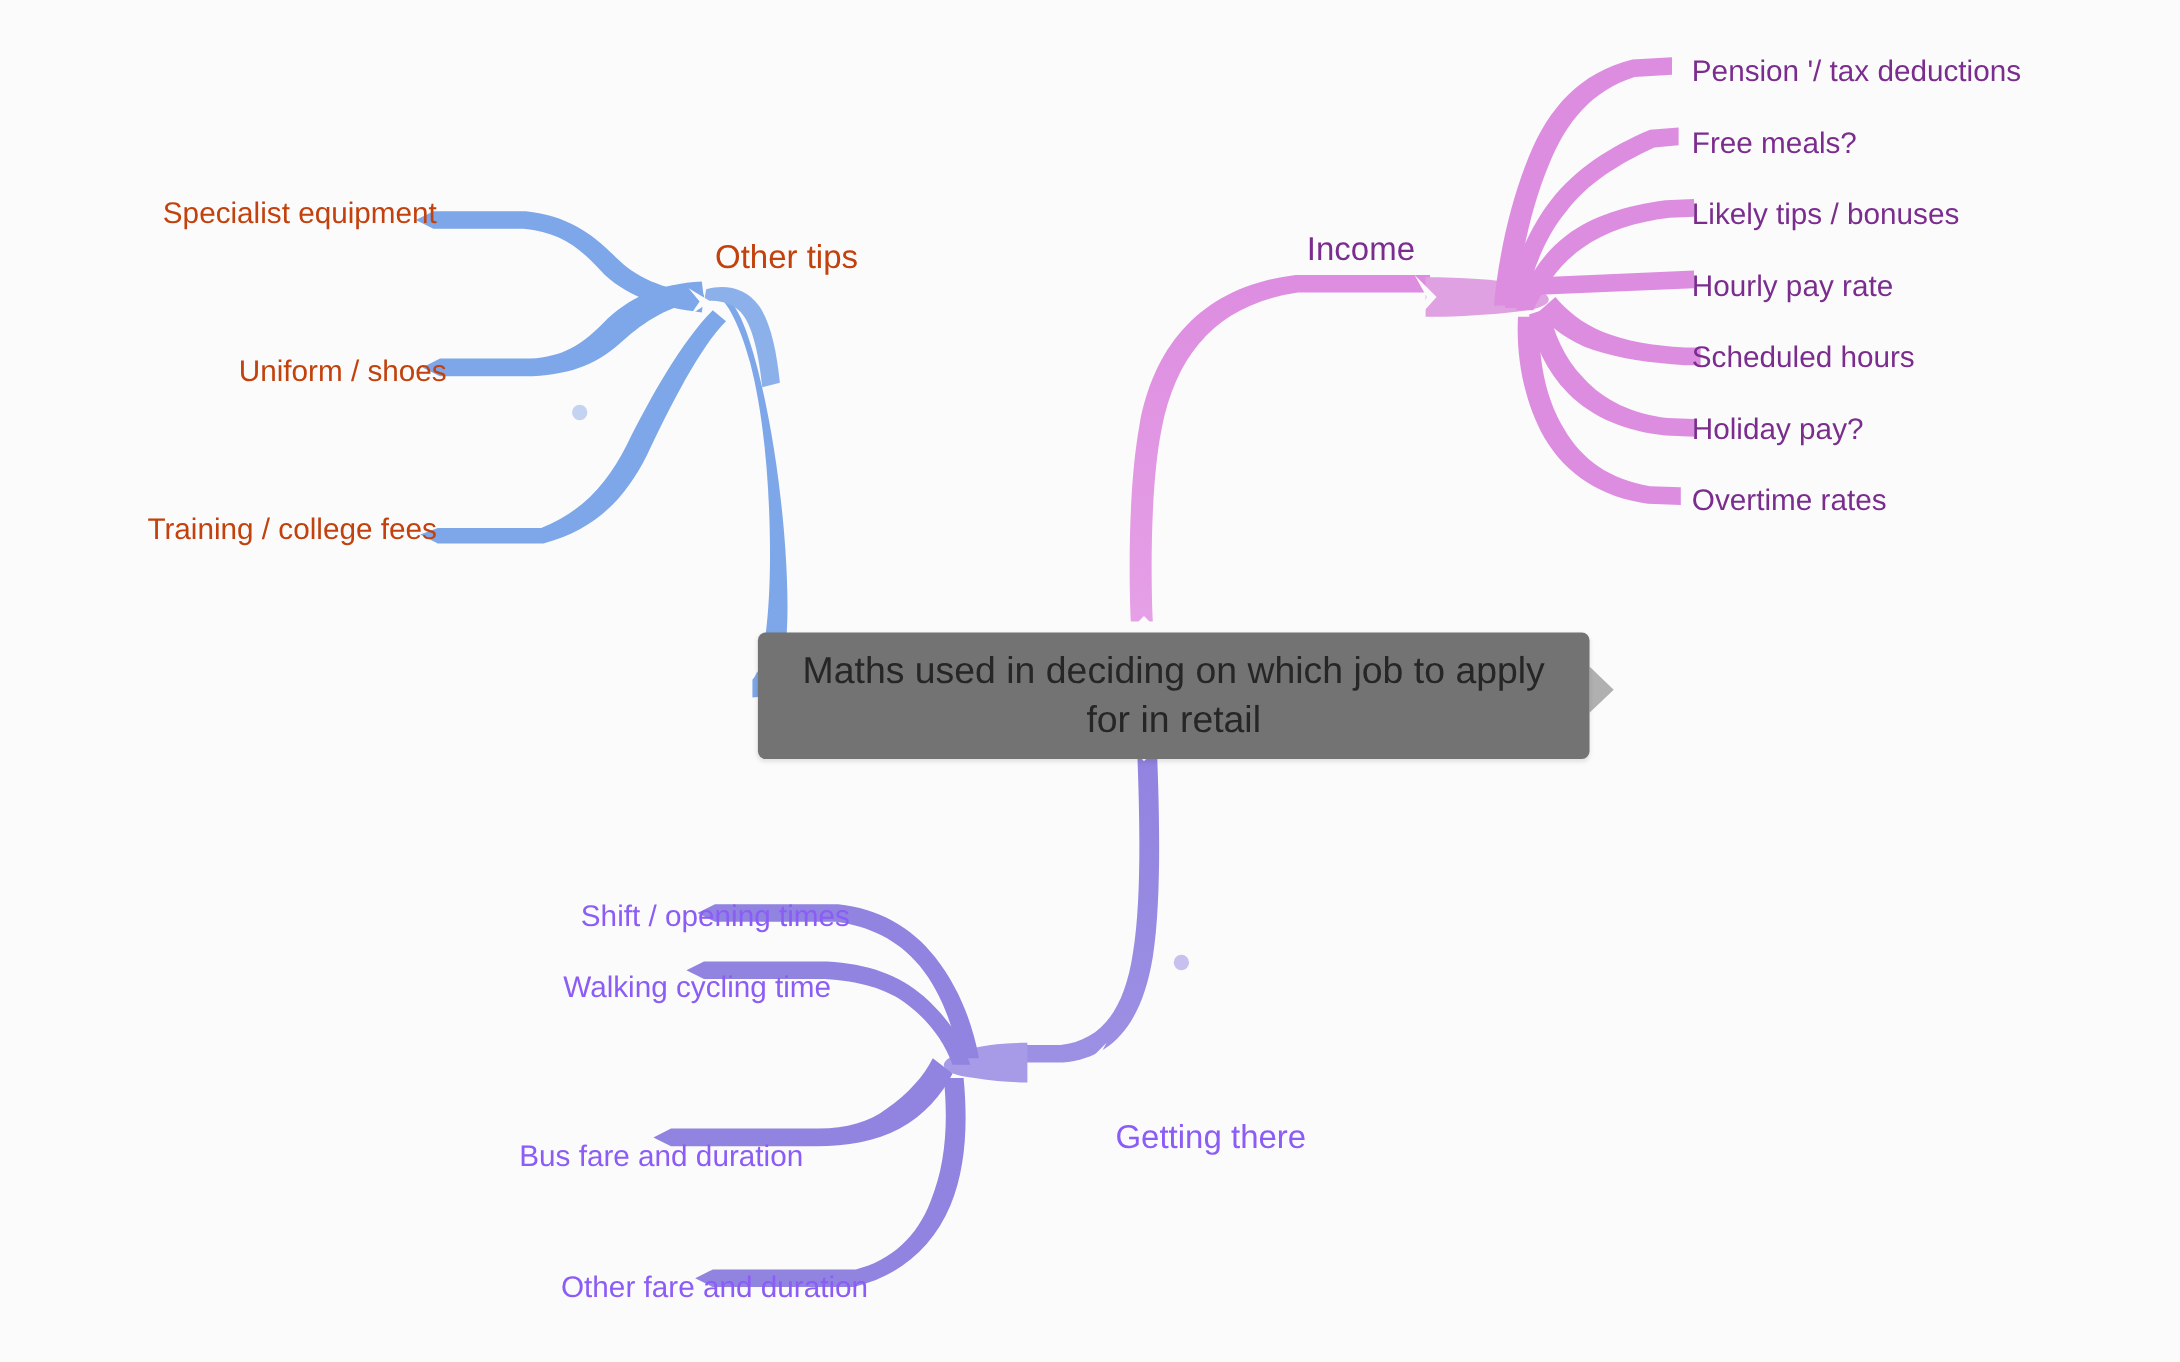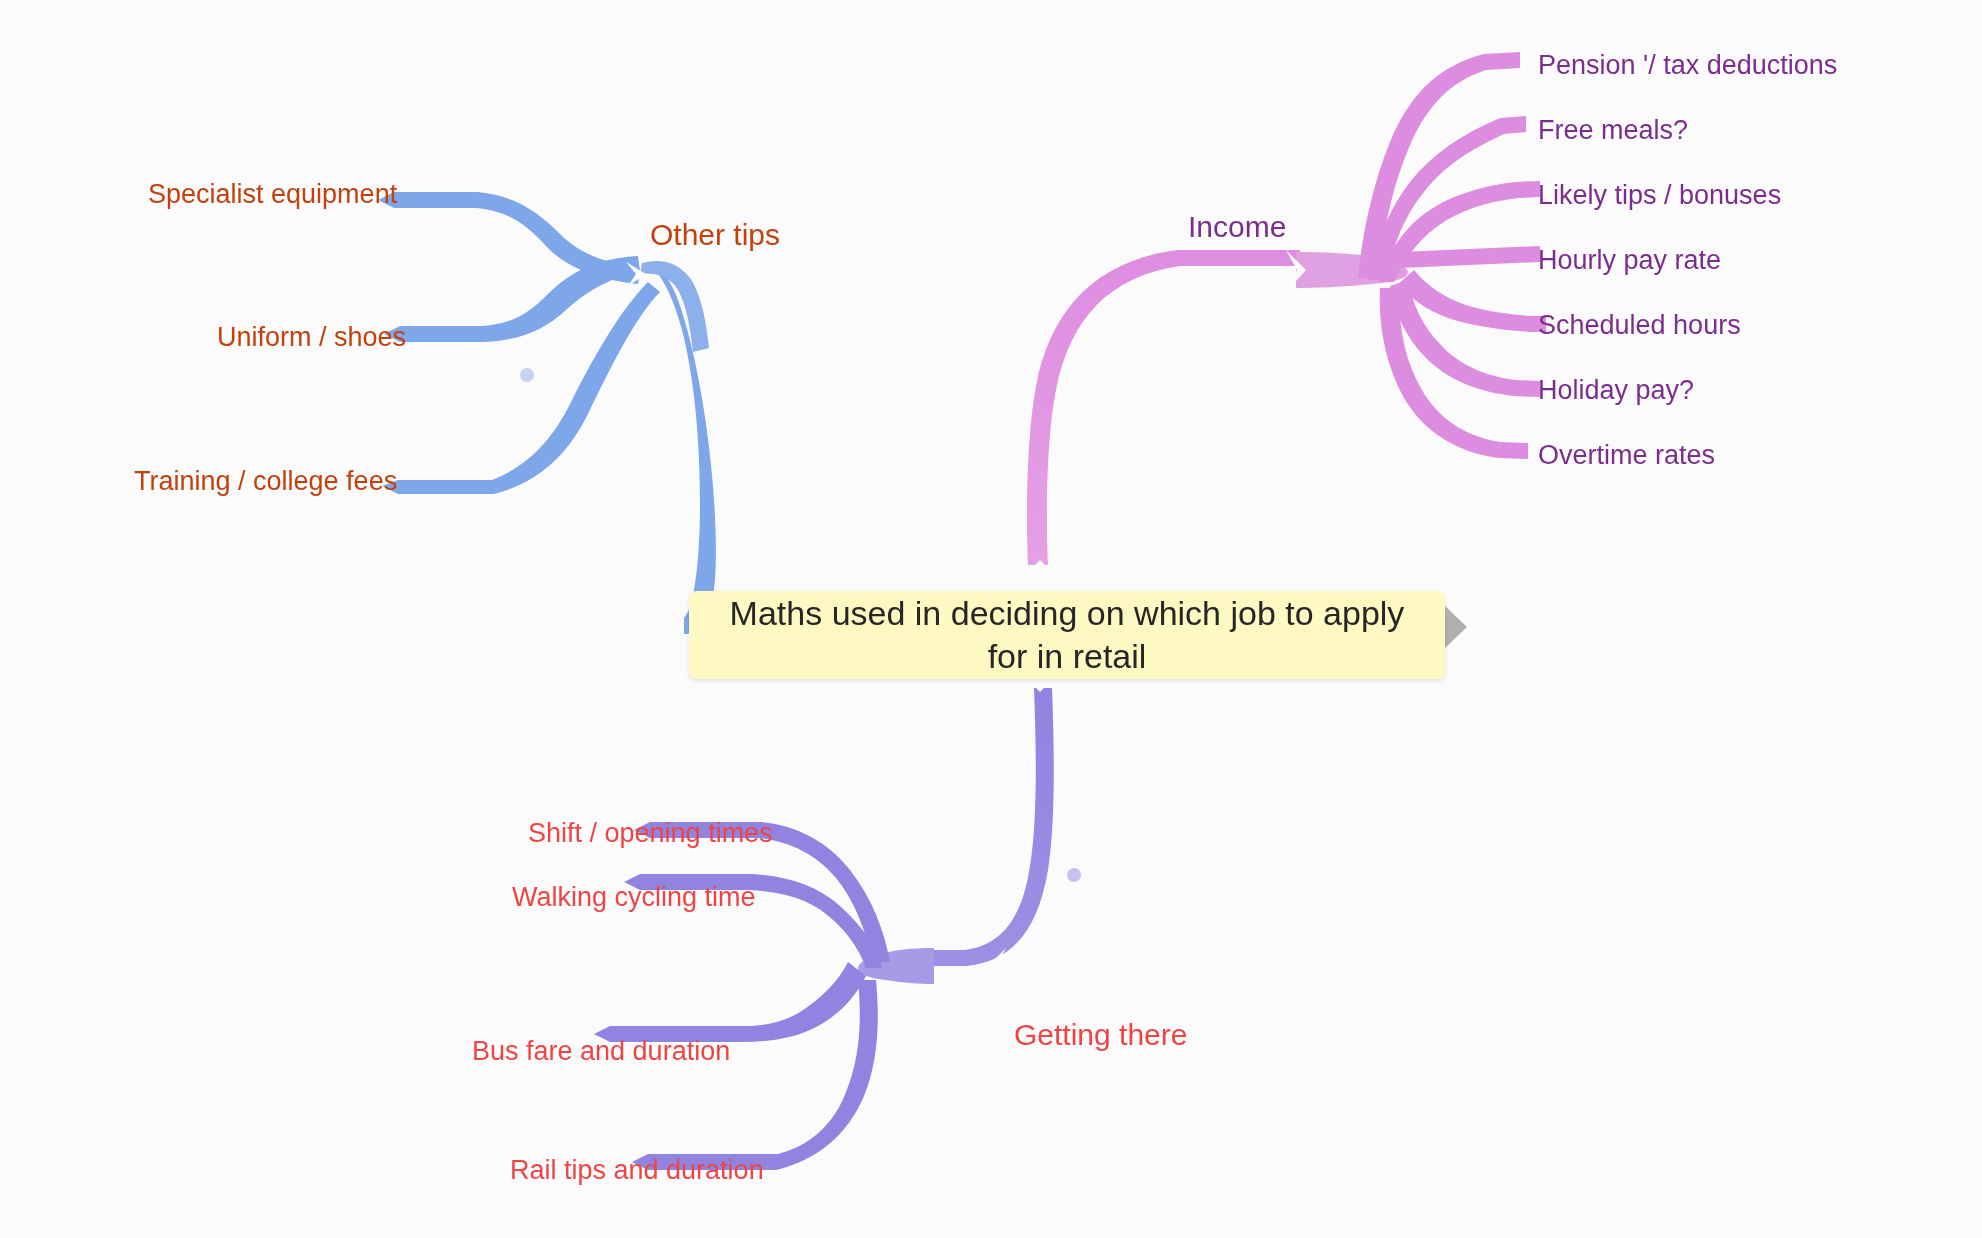--- a/index.html
+++ b/index.html
@@ -32,37 +32,36 @@
   
   .branch-title {
     font-size: 30px;
   }
   .leaf-label {
     font-size: 27px;
     text-align: center;
   }
   .label-blue  { color: #c2410c; }
   .label-pink  { color: #7b2d8e; }
-  .label-purple{ color: #ef4444; }
+  .label-purple{ color: #8b5cf6; }
 
   
   #root-node {
     position: absolute;
     left: 689px;
     top: 575px;
     width: 756px;
-    height: 88px;
-    background: #fef9c3;
+    height: 115px;
+    background: #737373;
     border-radius: 7px;
     box-sizing: border-box;
     display: flex;
     align-items: center;
     justify-content: center;
     box-shadow: 0 2px 4px rgba(0,0,0,0.10);
-    margin-top: 16px;
   }
   #root-node-text {
     color: #262626;
     font-size: 34px;
     text-align: center;
     line-height: 1.27;
     padding: 0 26px;
     font-family: "Liberation Sans", sans-serif;
   }
   
@@ -318,15 +317,15 @@
   <div class="node-label leaf-label label-pink" style="left:1538px; top:377px;">Holiday pay?</div>
 
   <div class="node-label leaf-label label-pink" style="left:1538px; top:442px;">Overtime rates</div>
 
   <div class="node-label leaf-label label-purple" style="left:528px; top:820px;">Shift / opening times</div>
 
   <div class="node-label leaf-label label-purple" style="left:512px; top:884px;">Walking cycling time</div>
 
   <div class="node-label leaf-label label-purple" style="left:472px; top:1017px;margin-top:21px;">Bus fare and duration</div>
 
-  <div class="node-label leaf-label label-purple" style="left:510px; top:1157px;">Rail tips and duration</div>
+  <div class="node-label leaf-label label-purple" style="left:510px; top:1157px;">Other fare and duration</div>
 
 </div>
 
 </body></html>

